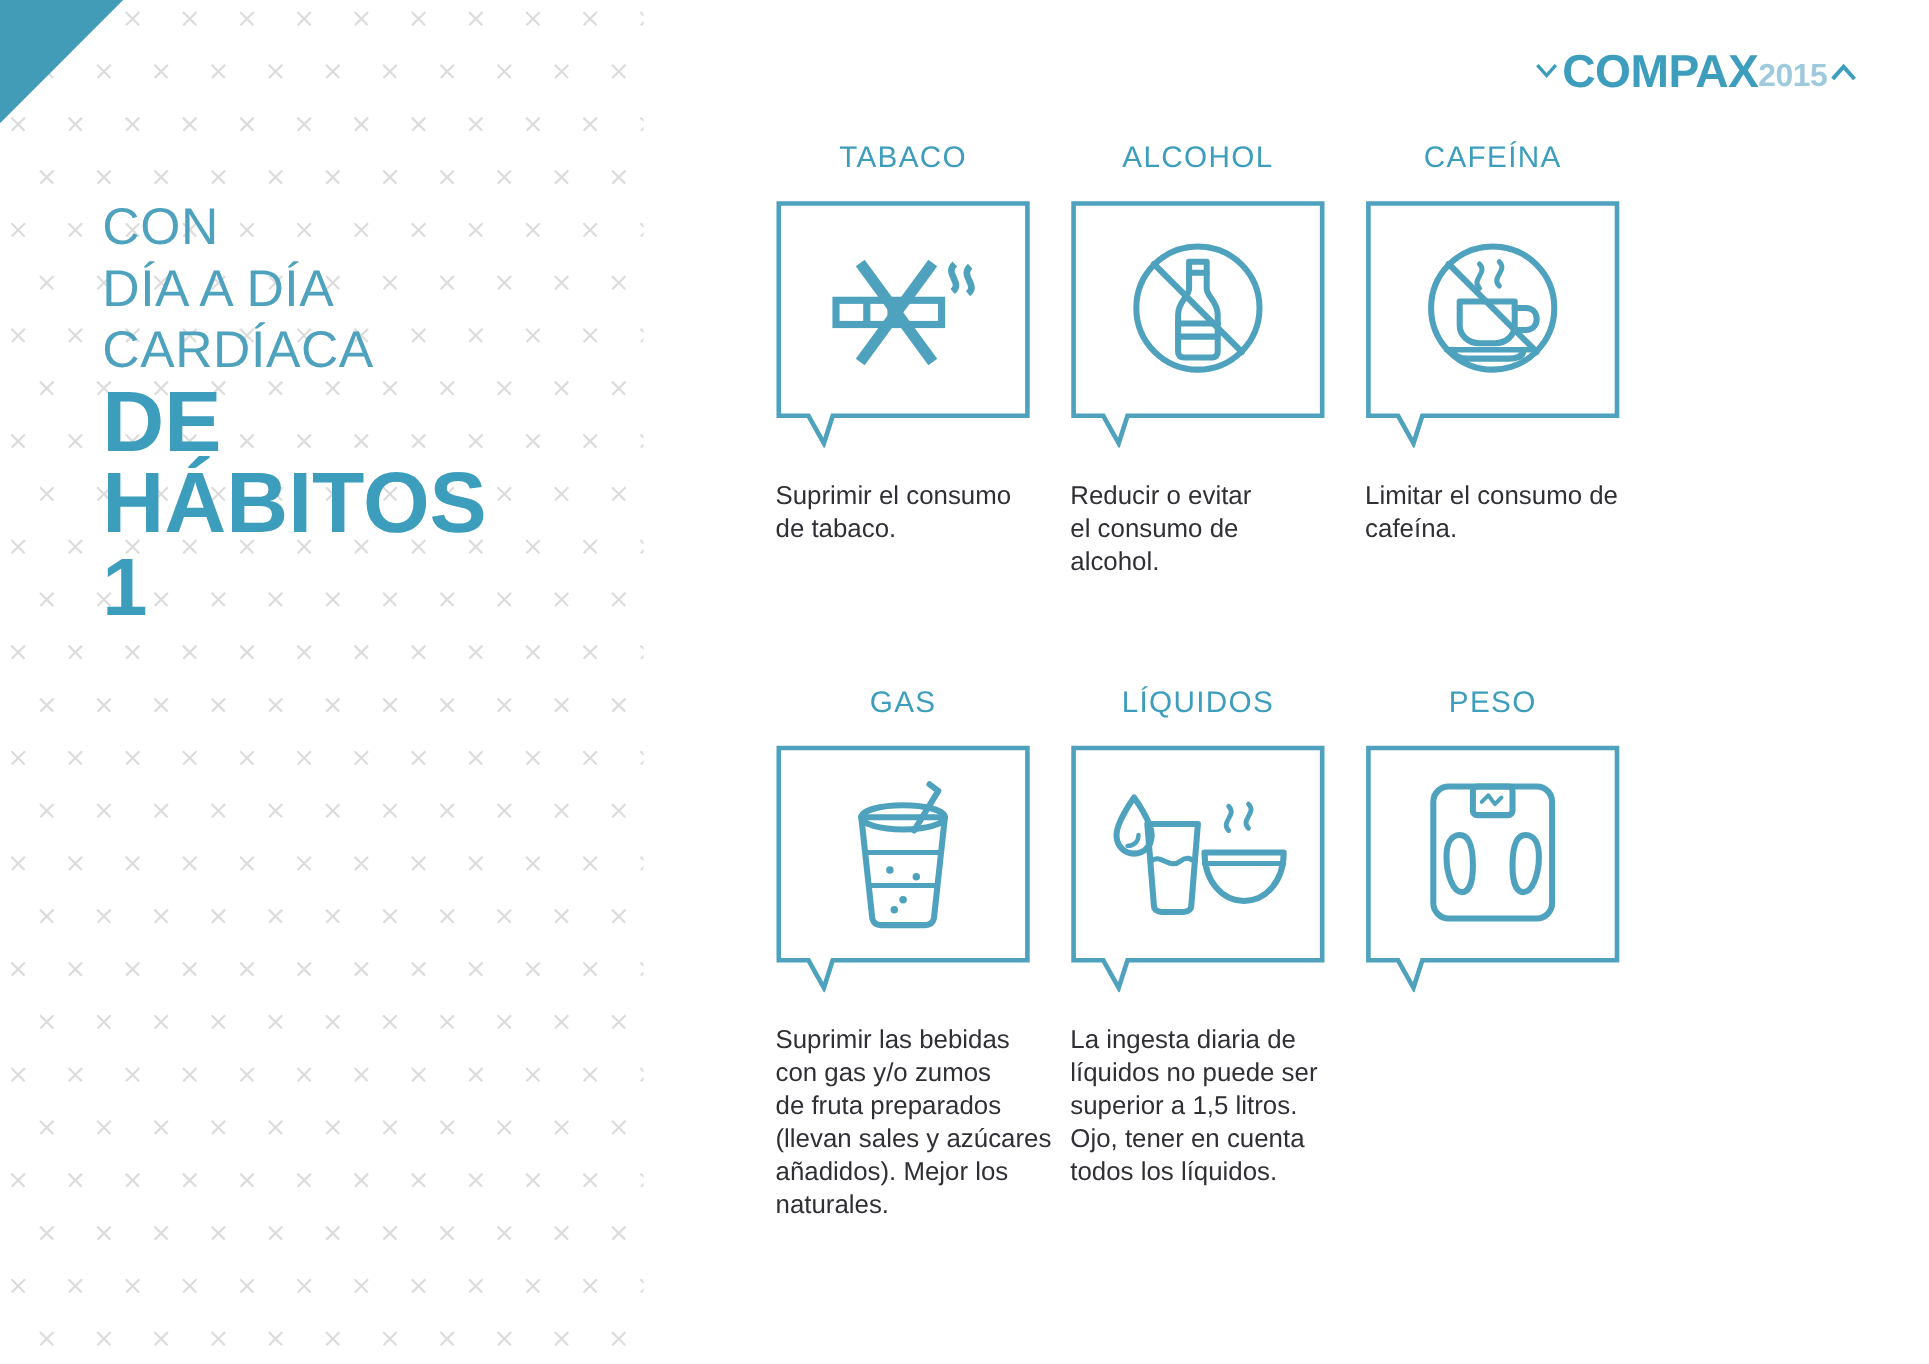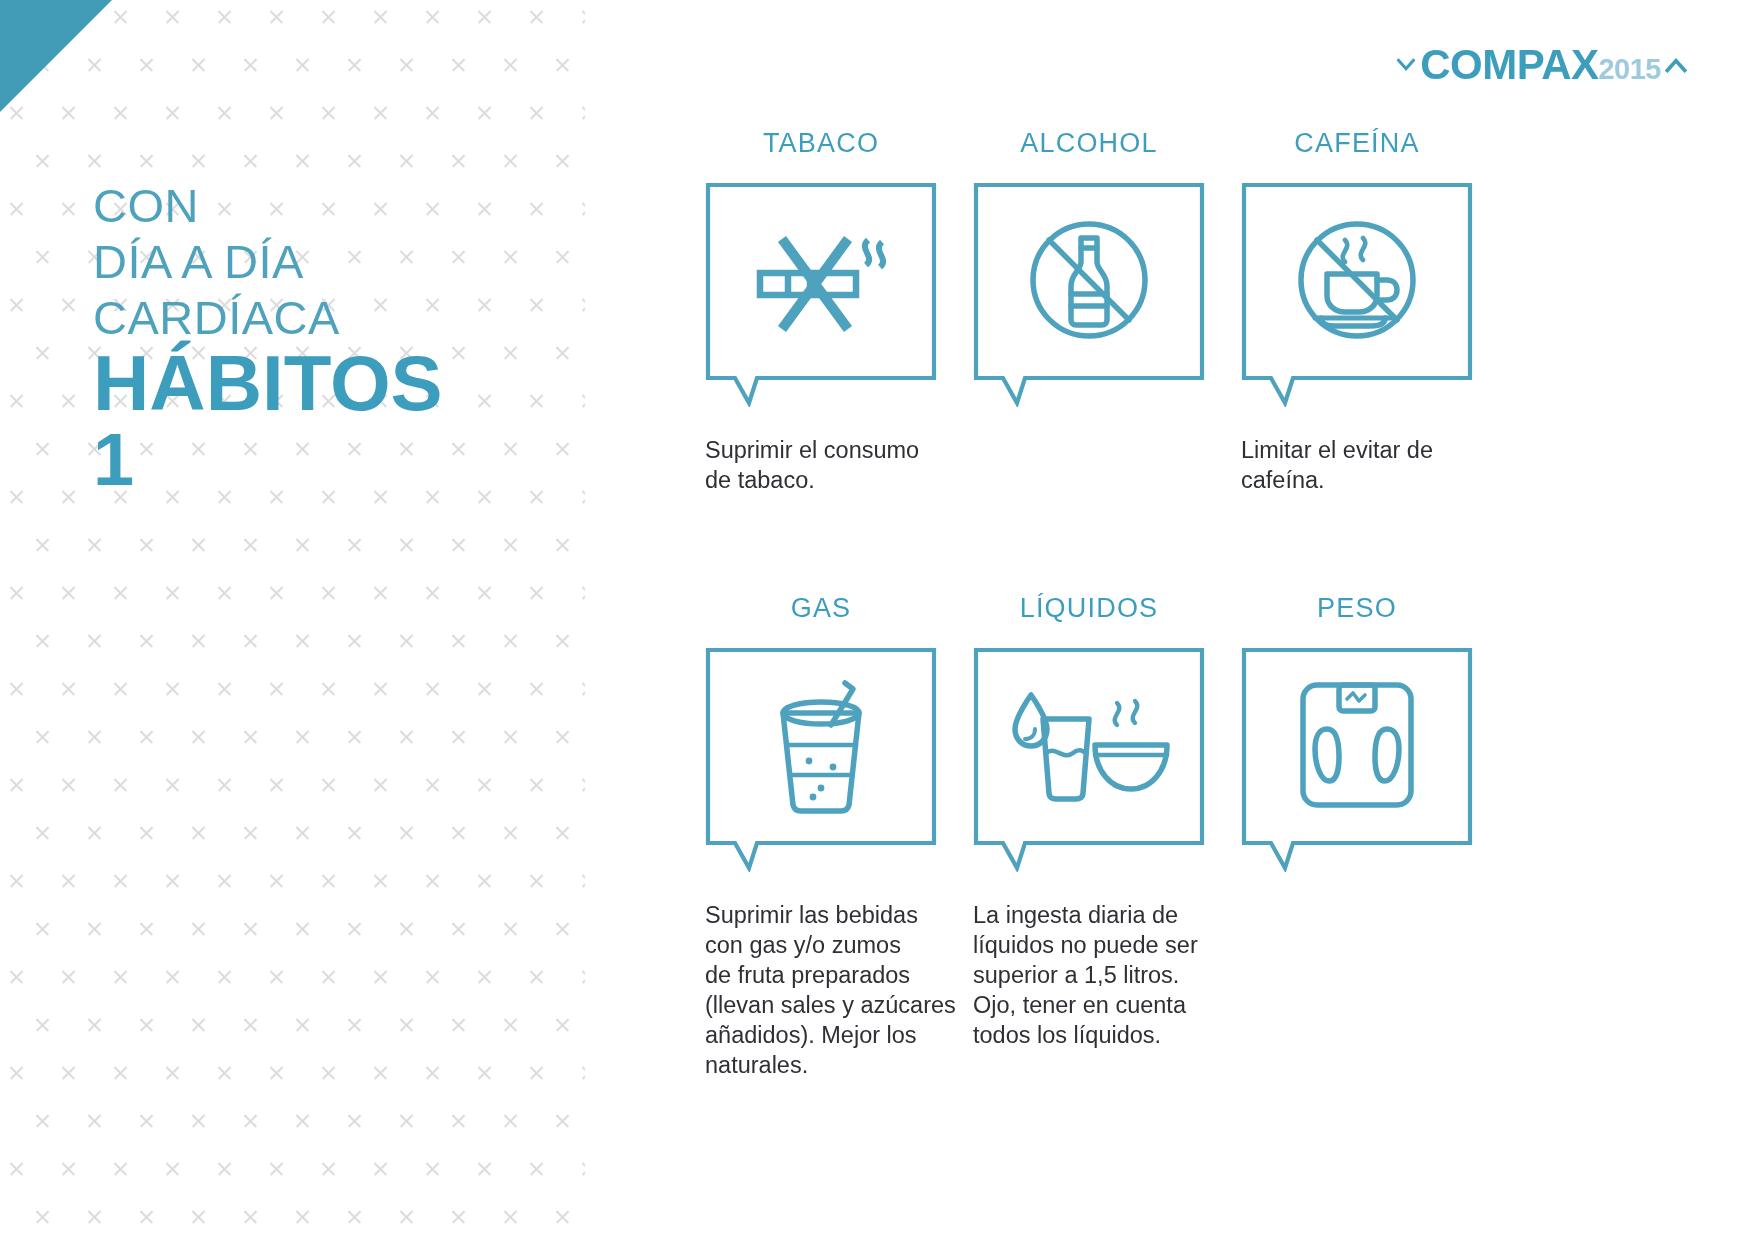--- a/index.html
+++ b/index.html
@@ -449,20 +449,21 @@
         <div class="x-mark" style="left: 450px; top: 1208px;"></div>
         <div class="x-mark" style="left: 502px; top: 1208px;"></div>
         <div class="x-mark" style="left: 554px; top: 1208px;"></div>
       </div>
     <div class="corner-triangle"></div>
 
     <div class="title-block">
       <div class="title-light">CON</div>
       <div class="title-light">DÍA A DÍA</div>
       <div class="title-light">CARDÍACA</div>
+      <div class="title-bold">DE</div>
       <div class="title-bold">HÁBITOS</div>
       <div class="title-bold num">1</div>
     </div>
   </div>
 
   <div class="logo">
     <svg class="logo-chev-down" viewBox="0 0 24 24">
       <path d="M4 7 L12 16 L20 7" fill="none" stroke="#3d9dbd" stroke-width="3.4" stroke-linecap="square"></path>
     </svg>
     <span class="logo-main">COMPAX</span>
@@ -517,20 +518,23 @@
 
                 <path d="M60 26 H76 V50 C76 58 86 62 86 74 V108 C86 111 84 113 81 113 H55
                          C52 113 50 111 50 108 V74 C50 62 60 58 60 50 Z"></path>
                 <line x1="50" y1="82" x2="86" y2="82"></line>
                 <line x1="50" y1="94" x2="86" y2="94"></line>
                 <line x1="60" y1="36" x2="76" y2="36"></line>
               </g>
             </svg>
           </div>
         </div>
+        <div class="card-text">Reducir o evitar
+el consumo de
+alcohol.</div>
       </div>
 
       <div class="col">
         <div class="card-heading">CAFEÍNA</div>
         <div class="bubble-wrap">
           <svg class="bubble-svg" width="232" height="225" viewBox="0 0 232 225">
             <path d="M3 3 H229 V196 H52 L44 221 L30 196 H3 Z" fill="none" stroke="#4ea2bd" stroke-width="4.2" stroke-linejoin="miter"></path>
           </svg>
           <div class="icon-holder">
             <svg width="136" height="136" viewBox="0 0 136 136">
@@ -543,21 +547,21 @@
 
                 <path d="M38 62 H88 V84 C88 93 80 100 70 100 H56 C46 100 38 93 38 84 Z"></path>
                 <path d="M88 68 H98 C104 68 108 72 108 78 C108 84 104 88 98 88 H88"></path>
 
                 <path d="M26 106 H102" stroke-width="5"></path>
                 <path d="M32 106 C32 112 38 114 46 114 H82 C90 114 96 112 96 106"></path>
               </g>
             </svg>
           </div>
         </div>
-        <div class="card-text">Limitar el evitar de
+        <div class="card-text">Limitar el consumo de
 cafeína.</div>
       </div>
     </div>
 
     <div class="row row2">
 
       <div class="col col-gas">
         <div class="card-heading">GAS</div>
         <div class="bubble-wrap">
           <svg class="bubble-svg" width="232" height="225" viewBox="0 0 232 225">

